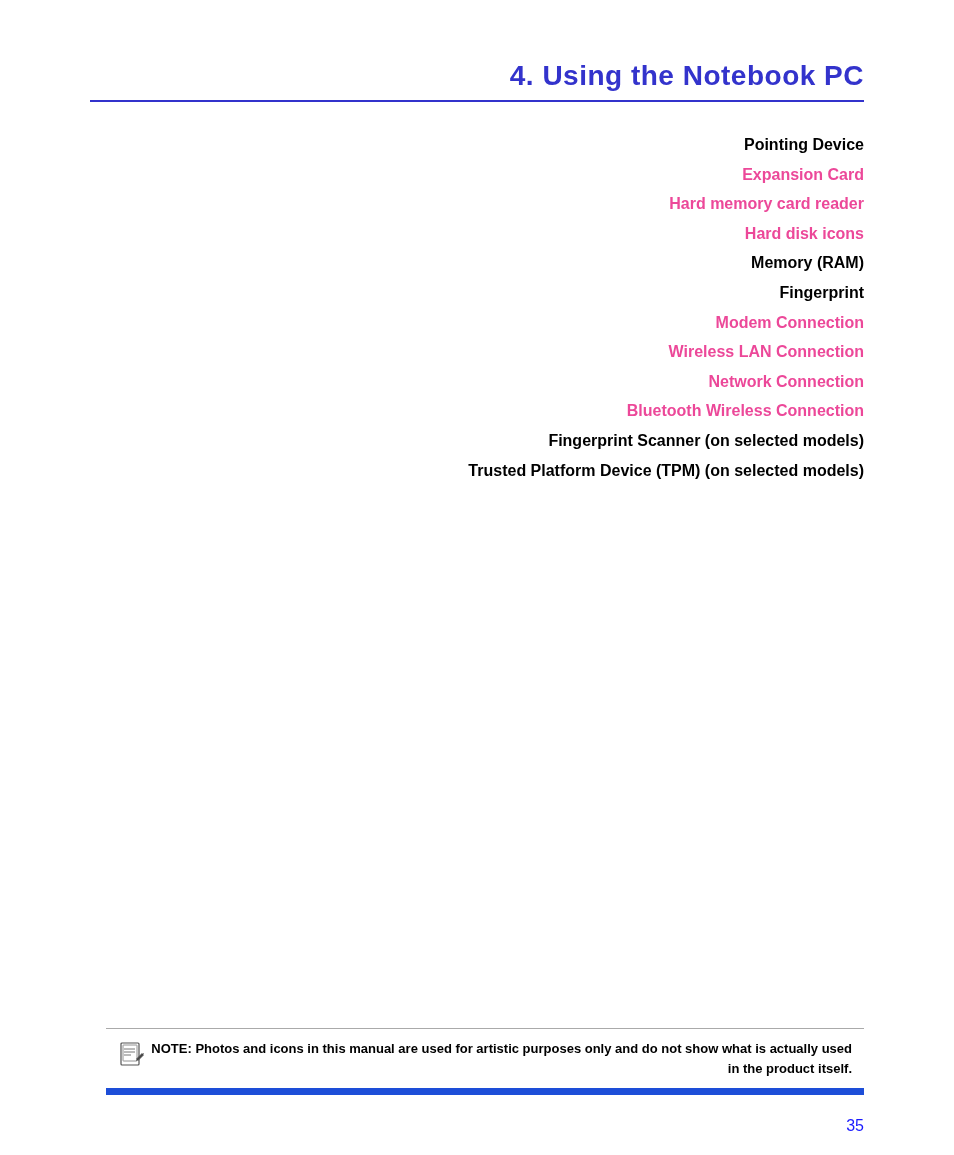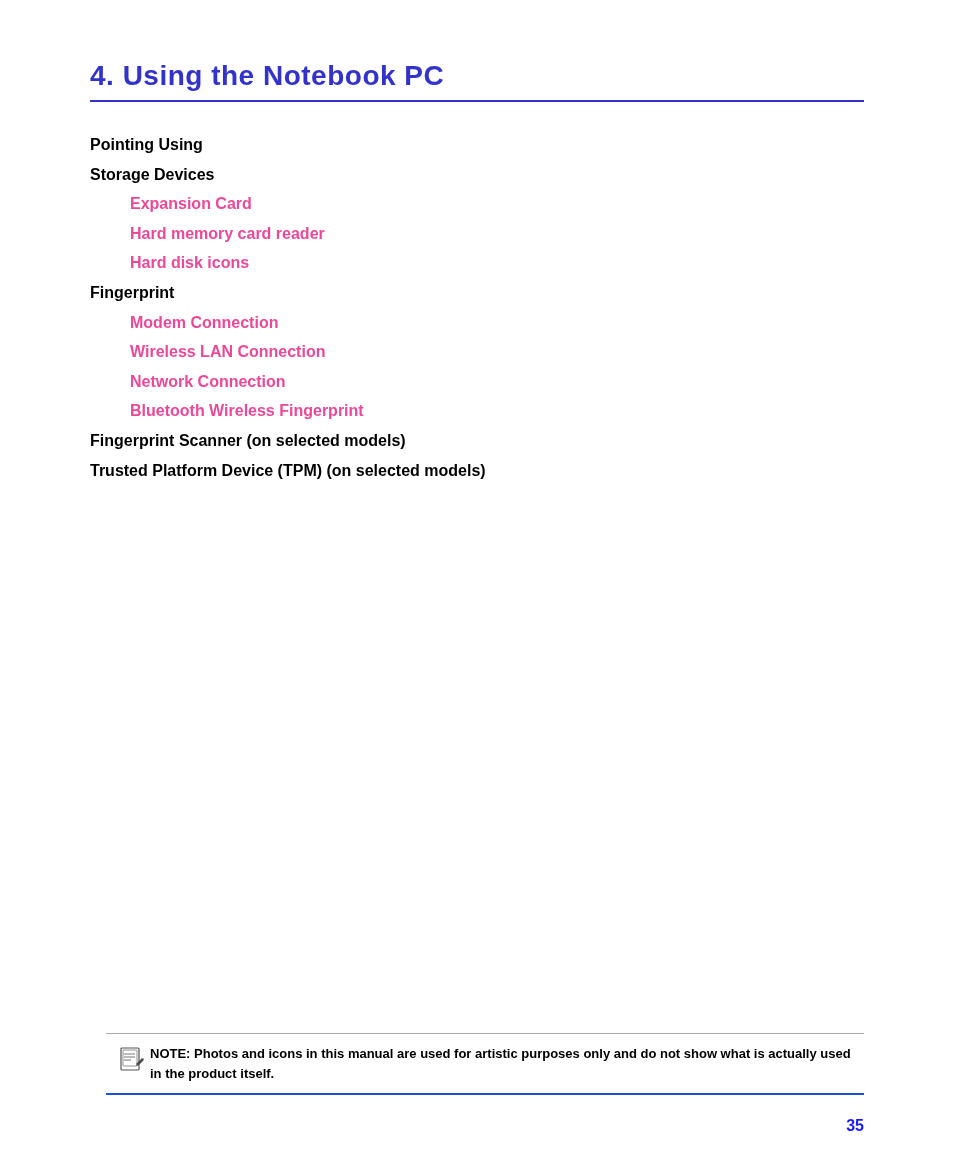--- a/index.html
+++ b/index.html
@@ -16,20 +16,21 @@
       position: relative;
       overflow: hidden;
     }
 
     .page-container {
       width: 954px;
       height: 1155px;
       background: #ffffff;
       position: relative;
       padding: 60px 90px 60px 90px;
+      text-align: right;
     }
 
     .chapter-title {
       font-size: 28px;
       font-weight: bold;
       color: #3333cc;
       margin-bottom: 8px;
       letter-spacing: 0.5px;
     }
 
@@ -60,21 +61,21 @@
     .toc-item.top-level {
       color: #000000;
     }
 
     .note-section {
       position: absolute;
       bottom: 60px;
       left: 106px;
       right: 90px;
       border-top: 1px solid #aaaaaa;
-      border-bottom: 2px solid #1d4ed8;
+      border-bottom: 7px solid #1d4ed8;
       padding: 10px 12px;
       display: flex;
       align-items: flex-start;
       gap: 4px;
     }
 
     .note-icon {
       width: 28px;
       height: 28px;
       flex-shrink: 0;
@@ -86,44 +87,44 @@
       font-weight: bold;
       color: #000000;
       line-height: 1.5;
     }
 
     .page-number {
       position: absolute;
       bottom: 20px;
       right: 90px;
       font-size: 16px;
-      font-weight: bold;
+      font-weight: normal;
       color: #1a1aff;
     }
   </style>
 </head>
 <body>
 
 <div class="page-container">
 
   <h1 class="chapter-title">4. Using the Notebook PC</h1>
 
   <hr class="title-underline">
 
   <ul class="toc-list">
-    <li class="toc-item top-level">Pointing Using</li>
-    <li class="toc-item top-level">Storage Devices</li>
+    <li class="toc-item top-level">Pointing Device</li>
     <li class="toc-item indented">Expansion Card</li>
     <li class="toc-item indented">Hard memory card reader</li>
     <li class="toc-item indented">Hard disk icons</li>
+    <li class="toc-item top-level">Memory (RAM)</li>
     <li class="toc-item top-level">Fingerprint</li>
     <li class="toc-item indented">Modem Connection</li>
     <li class="toc-item indented">Wireless LAN Connection</li>
     <li class="toc-item indented">Network Connection</li>
-    <li class="toc-item indented">Bluetooth Wireless Fingerprint</li>
+    <li class="toc-item indented">Bluetooth Wireless Connection</li>
     <li class="toc-item top-level">Fingerprint Scanner (on selected models)</li>
     <li class="toc-item top-level">Trusted Platform Device (TPM) (on selected models)</li>
   </ul>
 
   <div class="note-section">
     <svg class="note-icon" viewBox="0 0 28 28" xmlns="http://www.w3.org/2000/svg">
       <rect x="3" y="2" width="18" height="22" rx="1" ry="1" fill="white" stroke="#555" stroke-width="1.2"></rect>
       <rect x="5" y="4" width="14" height="16" rx="0.5" fill="white" stroke="#777" stroke-width="0.8"></rect>
       <line x1="6" y1="8" x2="17" y2="8" stroke="#777" stroke-width="1"></line>
       <line x1="6" y1="11" x2="17" y2="11" stroke="#777" stroke-width="1"></line>

